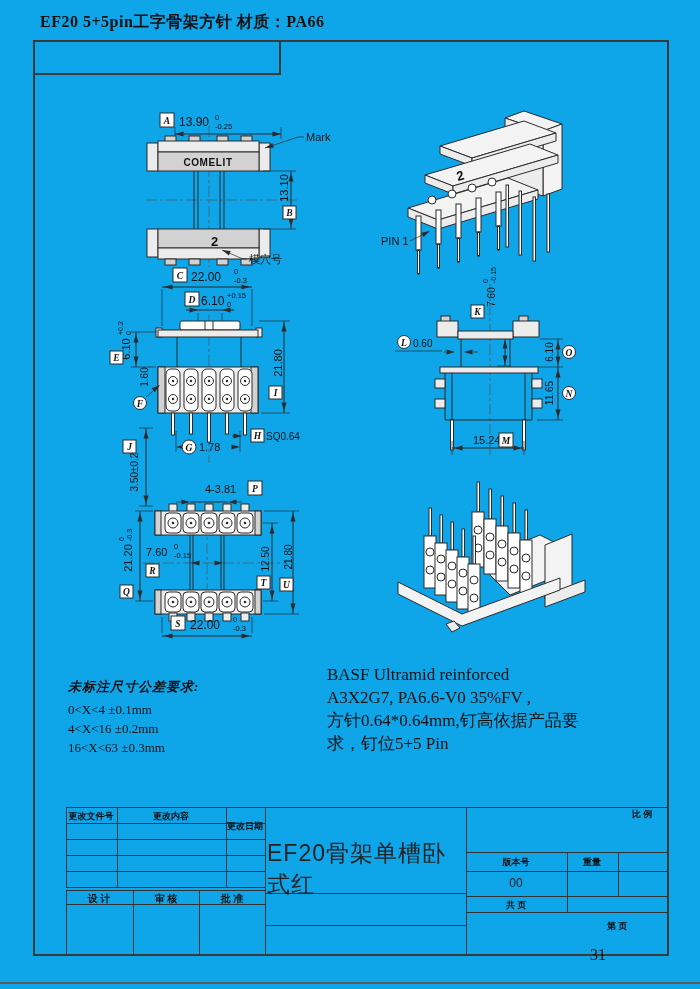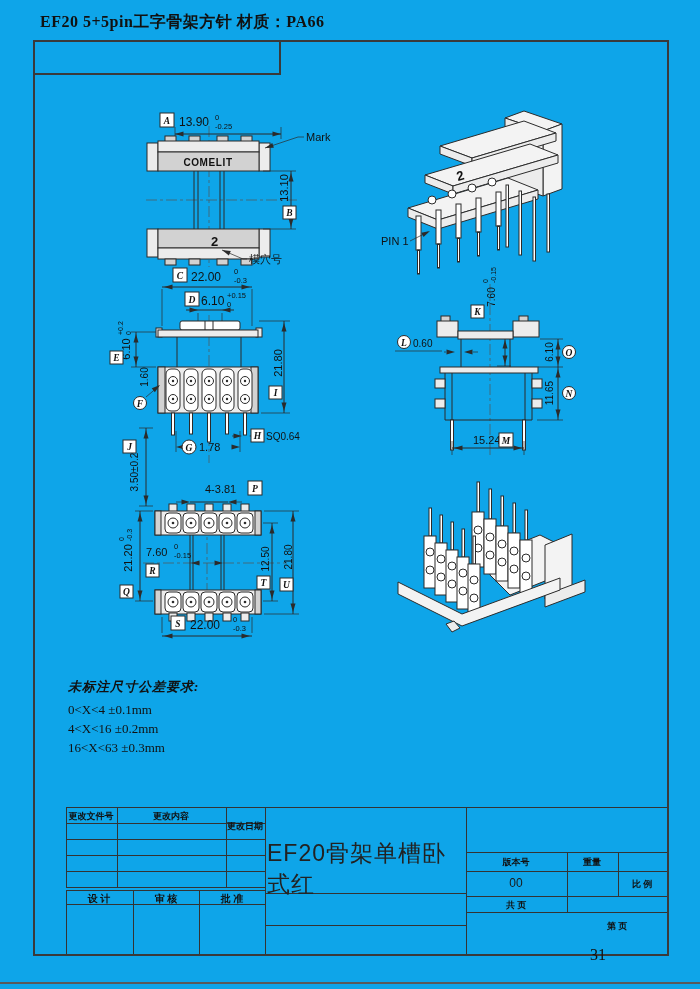--- a/index.html
+++ b/index.html
@@ -495,20 +495,26 @@
     </g>
   </svg>
 
   <div class="tolnote">
     <div class="hd">未标注尺寸公差要求:</div>
     <div class="ln">0&lt;X&lt;4  ±0.1mm</div>
     <div class="ln">4&lt;X&lt;16  ±0.2mm</div>
     <div class="ln">16&lt;X&lt;63  ±0.3mm</div>
   </div>
 
+  <div class="matnote">
+    <div class="ln">BASF Ultramid reinforced</div>
+    <div class="ln">A3X2G7, PA6.6-V0 35%FV ,</div>
+    <div class="ln">方针0.64*0.64mm,钉高依据产品要</div>
+    <div class="ln">求，钉位5+5 Pin</div>
+  </div>
 
   <div>
 
     <div class="hl" style="left:66px;top:807px;width:601px;"></div>
     <div class="hl" style="left:66px;top:823px;width:199px;"></div>
     <div class="hl" style="left:66px;top:839px;width:199px;"></div>
     <div class="hl" style="left:66px;top:855px;width:199px;"></div>
     <div class="hl" style="left:66px;top:871px;width:199px;"></div>
     <div class="hl" style="left:66px;top:887px;width:199px;"></div>
     <div class="hl" style="left:66px;top:890px;width:199px;"></div>
@@ -533,21 +539,21 @@
 
     <div class="tb-small" style="left:91px;top:810px;text-align:center;">更改文件号</div>
     <div class="tb-small" style="left:171px;top:810px;">更改内容</div>
     <div class="tb-small" style="left:245px;top:820px;text-align:center;">更改日期</div>
     <div class="tb-mid" style="left:99px;top:892px;">设 计</div>
     <div class="tb-mid" style="left:166px;top:892px;">审 核</div>
     <div class="tb-mid" style="left:232px;top:892px;">批 准</div>
     <div class="prod-title">EF20骨架单槽卧式红</div>
     <div class="tb-small" style="left:516px;top:856px;">版本号</div>
     <div class="tb-small" style="left:592px;top:856px;">重量</div>
-    <div class="tb-small" style="left:642px;top:878px;">比 例</div>
+    <div class="tb-small" style="left:642px;top:808px;">比 例</div>
     <div class="ver-val" style="left:516px;top:876px;text-align:right;">00</div>
     <div class="tb-small" style="left:516px;top:899px;text-align:right;">共  页</div>
     <div class="tb-small" style="left:617px;top:920px;">第  页</div>
   </div>
 
   <div class="pageno">31</div>
   <div class="botline"></div>
 </div>
 
 </body></html>

